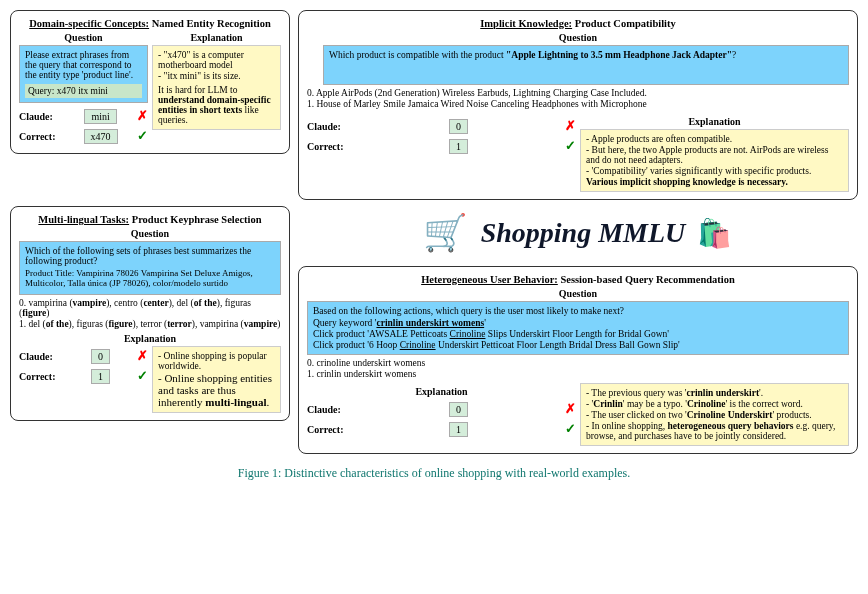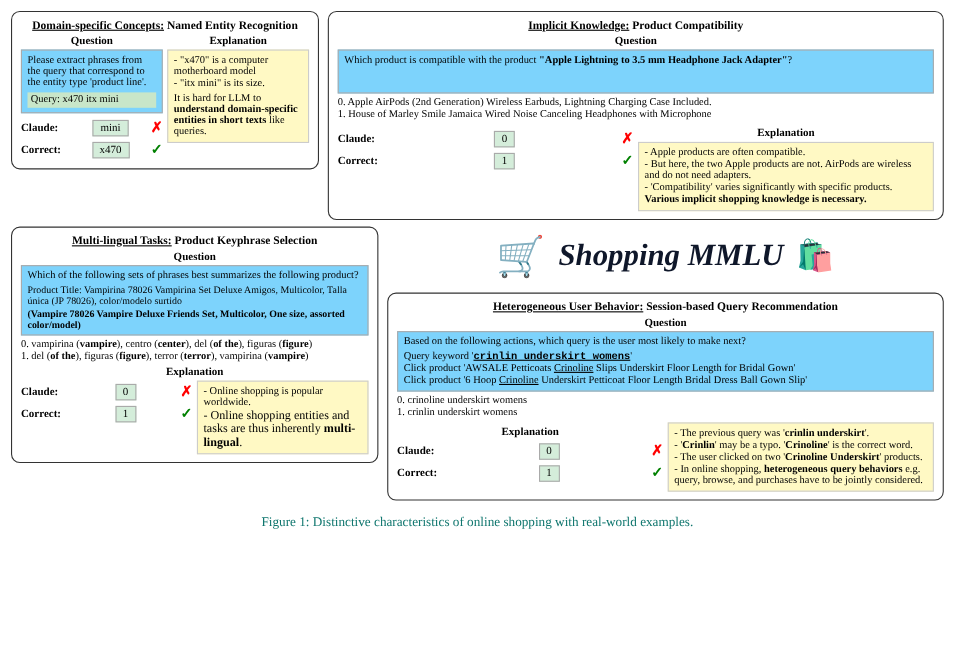--- a/index.html
+++ b/index.html
@@ -89,21 +89,21 @@
       font-size: 9.5px;
     }
     .card-left-top {
       width: 280px;
       flex-shrink: 0;
     }
     .card-right-top {
       flex: 1;
     }
     .card-left-bottom {
-      width: 334px;
+      width: 280px;
       flex-shrink: 0;
     }
     .card-right-bottom {
       flex: 1;
     }
     .answer-options {
       font-size: 9.5px;
       margin-bottom: 4px;
     }
     .middle-section {
@@ -186,21 +186,21 @@
         </div>
       </div>
     </div>
 
     <div class="card card-right-top">
       <div class="card-title">
         <span class="underline-text">Implicit Knowledge:</span>
         <span>Product Compatibility</span>
       </div>
       <div class="section-label">Question</div>
-      <div class="green-box" style="margin-bottom:3px;">
+      <div class="green-box" style="margin-bottom:3px;margin-left:16px;">
         <div style="font-size:9.5px;">
           Which product is compatible with the product <span style="font-weight:bold;">"Apple Lightning to 3.5 mm Headphone Jack Adapter"</span>?
         </div>
       </div>
       <div class="answer-options">
         <div style="margin-bottom:1px;">0. Apple AirPods (2nd Generation) Wireless Earbuds, Lightning Charging Case Included.</div>
         <div>1. House of Marley Smile Jamaica Wired Noise Canceling Headphones with Microphone</div>
       </div>
       <div class="two-col">
         <div>
@@ -234,21 +234,20 @@
 
     <div class="card card-left-bottom">
       <div class="card-title">
         <span class="underline-text">Multi-lingual Tasks:</span>
         <span>Product Keyphrase Selection</span>
       </div>
       <div class="section-label">Question</div>
       <div class="green-box" style="margin-bottom:3px;">
         <div style="margin-bottom:2px;">Which of the following sets of phrases best summarizes the following product?</div>
         <div style="margin-bottom:2px; font-size:9px;">Product Title: Vampirina 78026 Vampirina Set Deluxe Amigos, Multicolor, Talla única (JP 78026), color/modelo surtido</div>
-        <div style="font-weight:bold; font-size:9px;">(Vampire 78026 Vampire Deluxe Friends Set, Multicolor, One size, assorted color/model)</div>
       </div>
       <div class="answer-options">
         <div style="margin-bottom:1px; font-size:9.5px;">
           0. vampirina (<span style="font-weight:bold;">vampire</span>), centro (<span style="font-weight:bold;">center</span>), del (<span style="font-weight:bold;">of the</span>), figuras (<span style="font-weight:bold;">figure</span>)
         </div>
         <div style="font-size:9.5px;">
           1. del (<span style="font-weight:bold;">of the</span>), figuras (<span style="font-weight:bold;">figure</span>), terror (<span style="font-weight:bold;">terror</span>), vampirina (<span style="font-weight:bold;">vampire</span>)
         </div>
       </div>
       <div class="explanation-title">Explanation</div>
@@ -284,21 +283,21 @@
 
       <div class="card card-right-bottom">
         <div class="card-title">
           <span class="underline-text">Heterogeneous User Behavior:</span>
           <span>Session-based Query Recommendation</span>
         </div>
         <div class="section-label">Question</div>
         <div class="green-box" style="margin-bottom:3px;">
           <div style="margin-bottom:2px;">Based on the following actions, which query is the user most likely to make next?</div>
           <div style="font-size:9.5px; margin-bottom:1px;">
-            Query keyword '<span style="text-decoration:underline; font-weight:bold;font-family:Liberation Mono, monospace;">crinlin underskirt womens</span>'
+            Query keyword '<span style="text-decoration:underline; font-weight:bold;">crinlin underskirt womens</span>'
           </div>
           <div style="font-size:9.5px; margin-bottom:1px;">
             Click product 'AWSALE Petticoats <span style="text-decoration:underline;">Crinoline</span> Slips Underskirt Floor Length for Bridal Gown'
           </div>
           <div style="font-size:9.5px;">
             Click product '6 Hoop <span style="text-decoration:underline;">Crinoline</span> Underskirt Petticoat Floor Length Bridal Dress Ball Gown Slip'
           </div>
         </div>
         <div class="answer-options">
           <div style="margin-bottom:1px;">0. crinoline underskirt womens</div>

